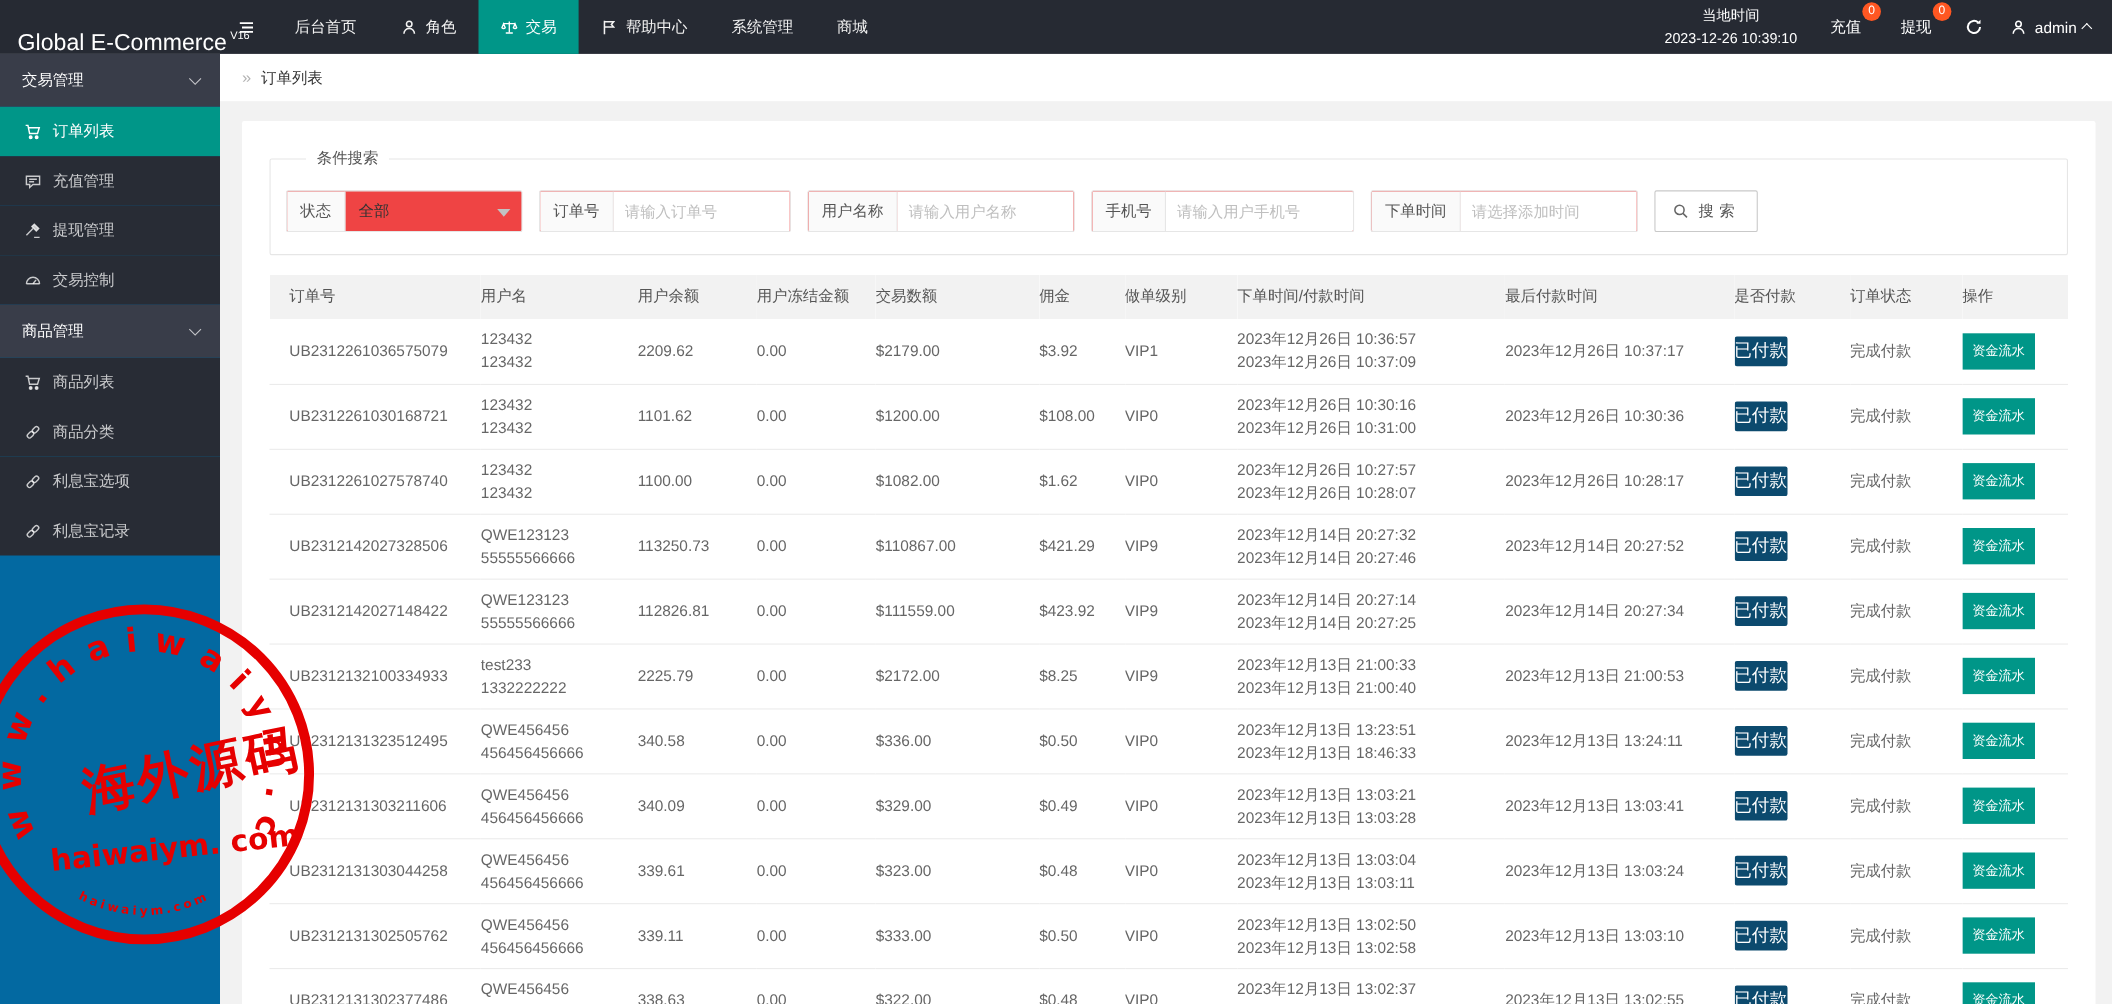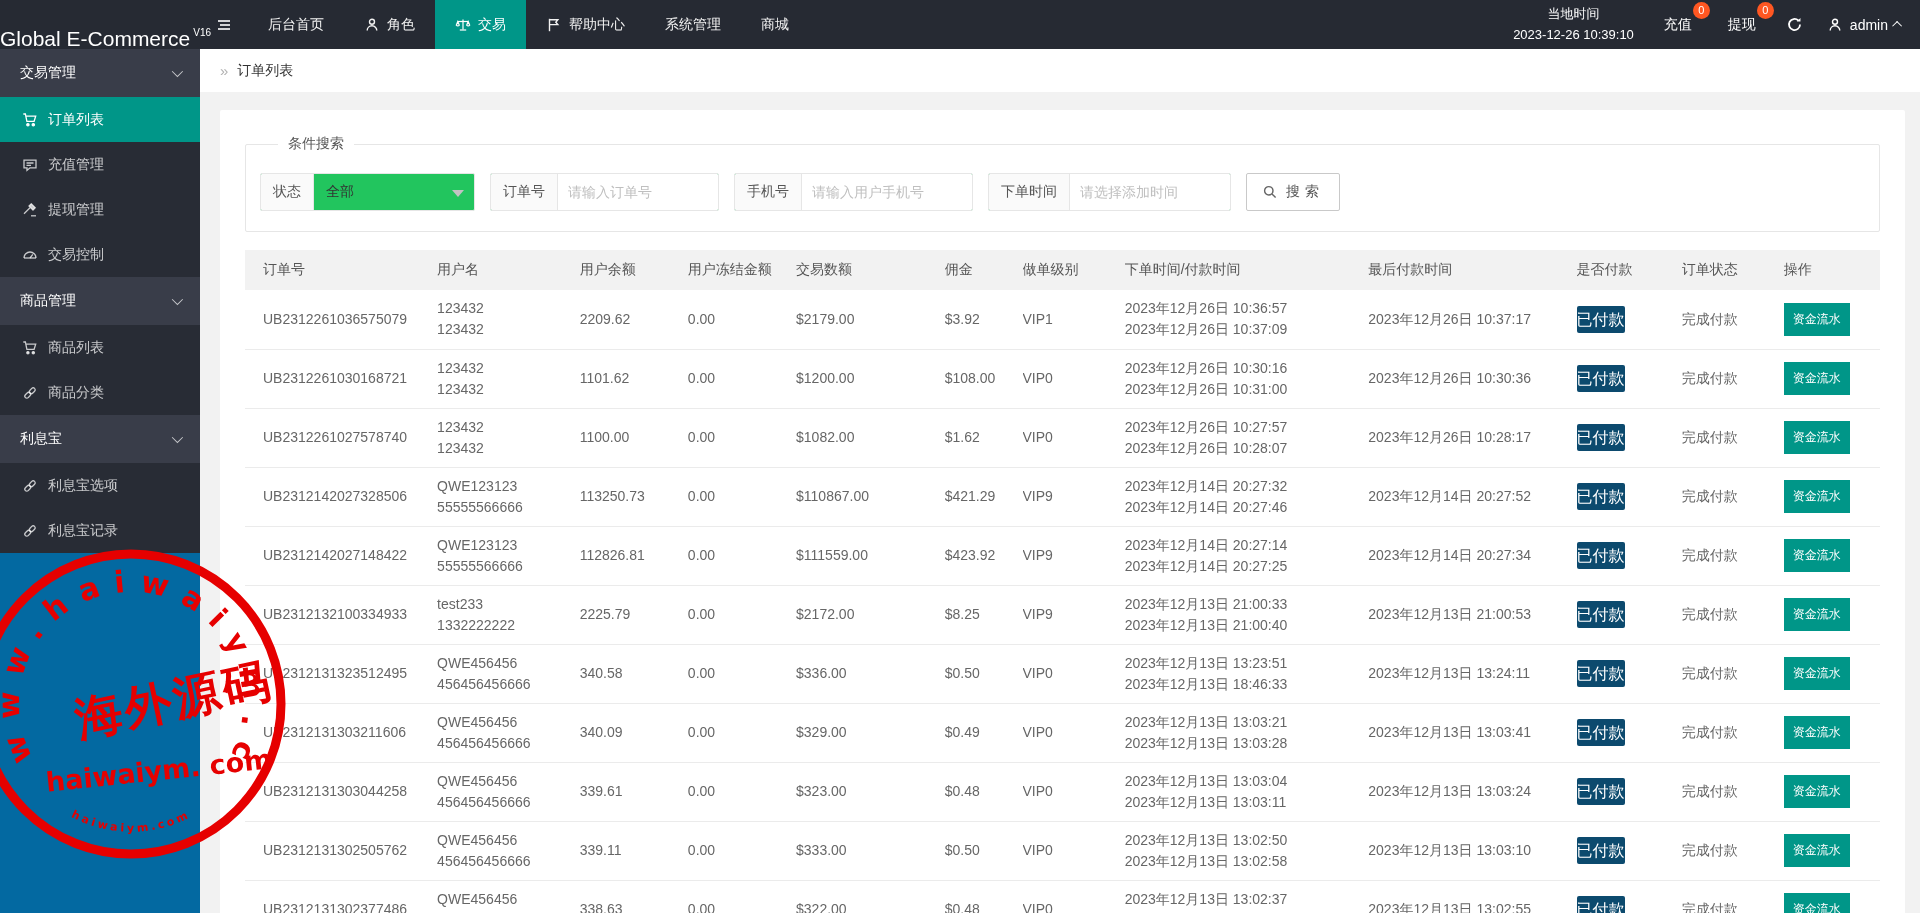--- a/index.html
+++ b/index.html
@@ -10,21 +10,21 @@
   }
   svg { display:block; }
   .icon svg { width:16px; height:16px; }
 
   
   .navbar {
     position:absolute; top:0; left:0; right:0; height:49px;
     background:#262a33; color:#fff; display:flex; align-items:stretch; z-index:20;
   }
   .logo {
-    width:200px; display:flex; align-items:center; 
+    width:200px; display:flex; align-items:center; padding-left:16px;
     font-size:21px; color:#fff; white-space:nowrap;margin-top:28px;
   }
   .logo sup { font-size:10px; margin-left:3px; transform:translateY(-6px); }
   .hamburger { width:48px; display:flex; align-items:center; justify-content:center; cursor:pointer; }
   .nav-menu { display:flex; align-items:stretch; }
   .nav-item {
     display:flex; align-items:center; gap:7px; padding:0 20px;
     font-size:14px; color:#f2f2f2; cursor:pointer; white-space:nowrap;
   }
   .nav-item.active { background:#009688; color:#fff; }
@@ -72,21 +72,21 @@
     margin:18px 15px 0 20px; background:#fff; border-radius:2px;
     padding:25px; min-height:790px;
   }
 
   
   .search-fieldset { border:1px solid #e6e6e6; border-radius:2px; padding:16px 14px 20px; }
   .search-fieldset legend { font-size:14px; color:#555; padding:0 10px; margin-left:18px; }
   .filter-row { display:flex; align-items:center; gap:15px; margin-top:4px; }
   .input-group {
     display:flex; align-items:stretch; height:38px; border:1px solid #e6e6e6;
-    border-radius:2px; background:#22c55e; overflow:hidden;
+    border-radius:2px; background:#ef4444; overflow:hidden;
   }
   .input-label {
     display:flex; align-items:center; padding:0 12px; background:#fafafa;
     border-right:1px solid #e6e6e6; color:#555; white-space:nowrap; font-size:14px;
   }
   .input-group input {
     border:none; outline:none; padding:0 10px; font-size:14px; color:#666;
     font-family:inherit; background:#fff;
   }
   .input-group input::placeholder { color:#bfbfbf; }
@@ -303,24 +303,20 @@
       <span class="icon side-icon" style="display: flex;">
         <svg viewBox="0 0 16 16">
           <g fill="none" stroke="currentColor" stroke-width="1.3" transform="rotate(-45 8 8)">
             <rect x="1.5" y="6" width="6.5" height="4" rx="2"></rect>
             <rect x="8" y="6" width="6.5" height="4" rx="2"></rect>
           </g>
         </svg>
       </span>
       <span>商品分类</span>
     </div>
-    <div class="side-group">
-      <span>利息宝</span>
-      <span class="chev-down"></span>
-    </div>
     <div class="side-item">
       <span class="icon side-icon" style="display: flex;">
         <svg viewBox="0 0 16 16">
           <g fill="none" stroke="currentColor" stroke-width="1.3" transform="rotate(-45 8 8)">
             <rect x="1.5" y="6" width="6.5" height="4" rx="2"></rect>
             <rect x="8" y="6" width="6.5" height="4" rx="2"></rect>
           </g>
         </svg>
       </span>
       <span>利息宝选项</span>
@@ -355,20 +351,24 @@
             <span>全部</span>
             <span class="caret"></span>
           </div>
         </div>
 
         <div class="input-group">
           <span class="input-label">订单号</span>
           <input class="w160" type="text" placeholder="请输入订单号" style="">
         </div>
 
+        <div class="input-group">
+          <span class="input-label">用户名称</span>
+          <input class="w160" type="text" placeholder="请输入用户名称" style="">
+        </div>
 
         <div class="input-group">
           <span class="input-label">手机号</span>
           <input class="w170" type="text" placeholder="请输入用户手机号" style="">
         </div>
 
         <div class="input-group">
           <span class="input-label">下单时间</span>
           <input class="w160" type="text" placeholder="请选择添加时间" style="">
         </div>

